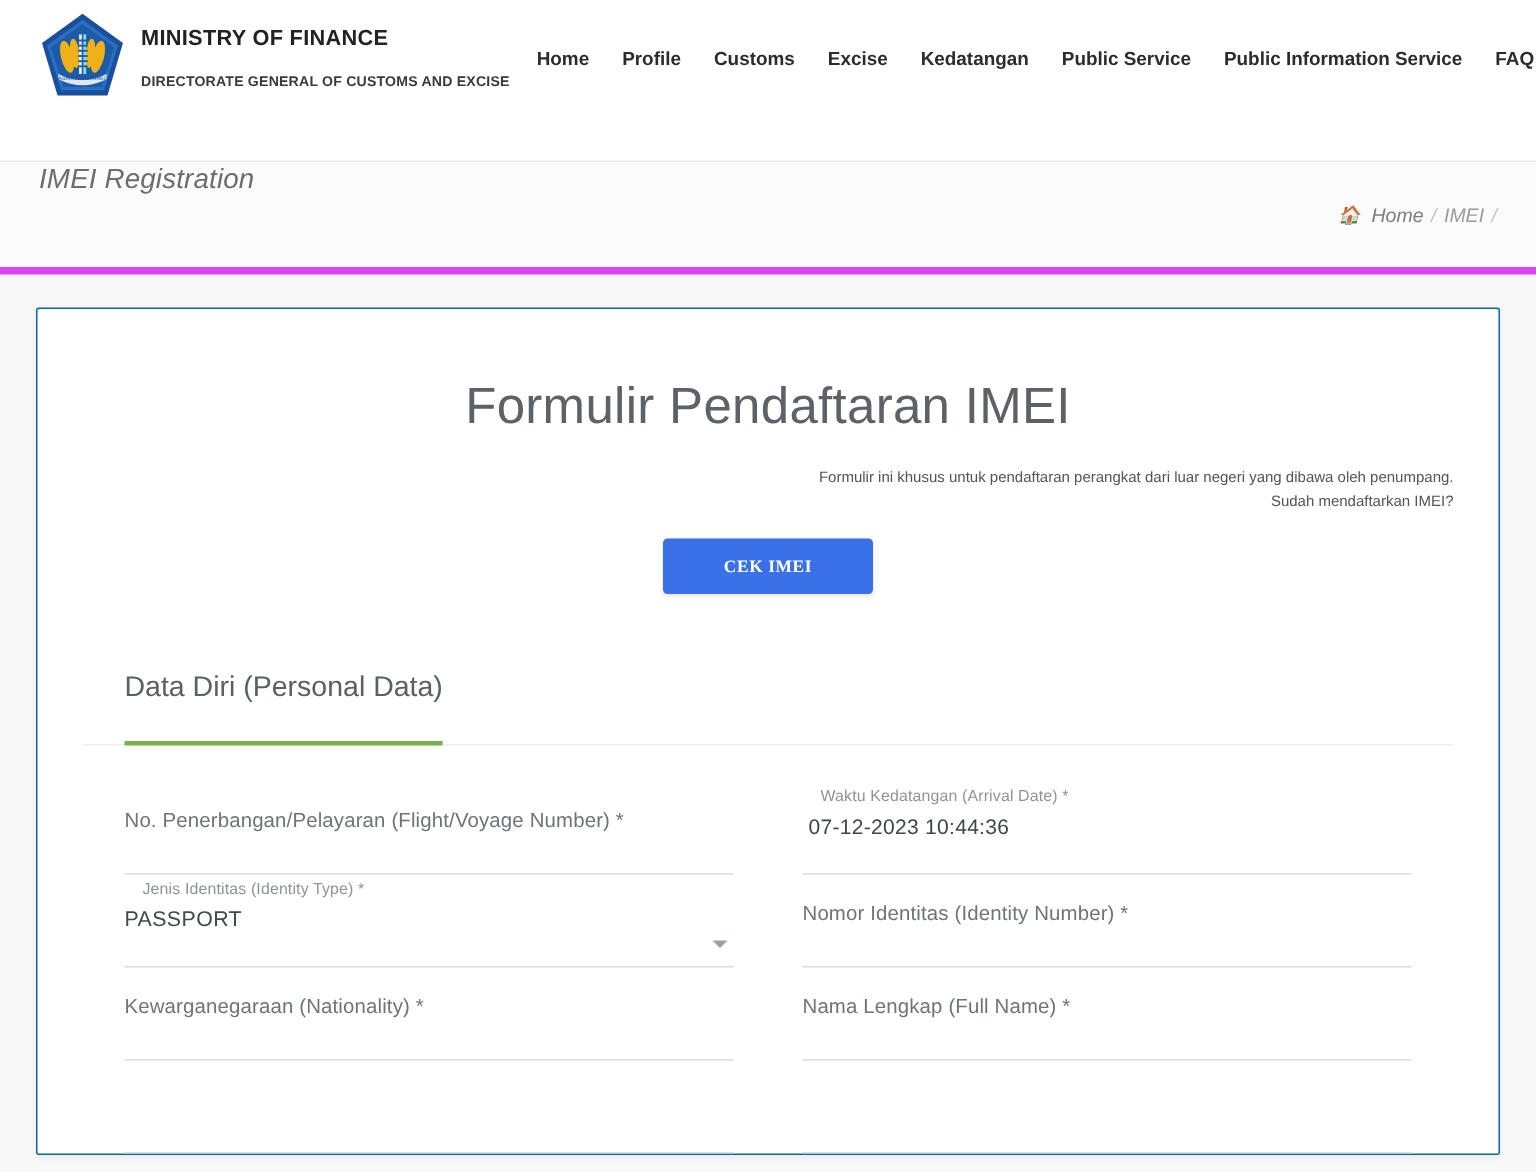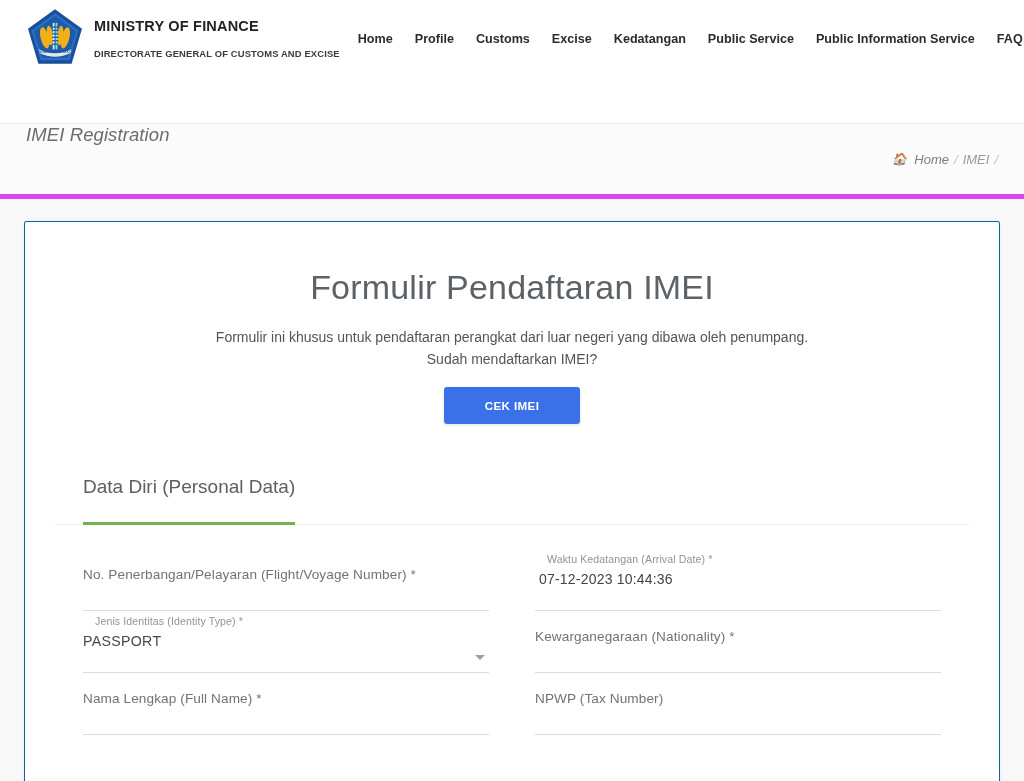--- a/index.html
+++ b/index.html
@@ -8,21 +8,21 @@
     height: 781px;
     overflow: hidden;
     background: #f8f8f8;
     font-family: "Liberation Sans", sans-serif;
     -webkit-font-smoothing: antialiased;
   }
 
   
   .site-header {
     position: relative;
-    height: 124px;
+    height: 108px;
     background: #ffffff;
     border-bottom: 1px solid #e9e9e9;
     display: flex;
     align-items: flex-start;
   }
   .header-inner {
     width: 100%;
     display: flex;
     align-items: center;
     padding: 0 14px 0 26px;
@@ -115,39 +115,40 @@
     min-height: 560px;
   }
   .form-title {
     text-align: center;
     font-size: 34px;
     font-weight: normal;
     color: #5c6268;
     letter-spacing: .2px;
   }
   .form-subtitle {
-    text-align: center;
-    font-size: 14px;
+    text-align: right;
+    font-size: 10px;
     color: #50555a;
     margin-top: 20px;
     line-height: 1.55;
   }
   .cek-wrap { text-align: center; margin-top: 17px; }
   .cek-btn {
     display: inline-block;
     background: #3b71e8;
     color: #ffffff;
     font-size: 11.6px;
     font-weight: bold;
     letter-spacing: .4px;
     padding: 12px 41px;
     border: none;
     border-radius: 3px;
     cursor: pointer;
     box-shadow: 0 1px 3px rgba(0,0,0,.12);
+    font-family: Liberation Serif, serif;
   }
 
   .section-head {
     margin-top: 52px;
     padding-left: 28px;
   }
   .section-title {
     display: inline-block;
     font-size: 19px;
     color: #5b6065;
@@ -316,33 +317,36 @@
         <div class="field-line"></div>
       </div>
 
       <div class="field">
         <div class="field-floatlabel">Jenis Identitas (Identity Type) *</div>
         <div class="field-value select-val">PASSPORT</div>
         <span class="select-caret"></span>
         <div class="field-line"></div>
       </div>
 
+      <div class="field">
+        <div class="field-placeholder">Nomor Identitas (Identity Number) *</div>
+        <div class="field-line"></div>
+      </div>
 
       <div class="field">
         <div class="field-placeholder">Kewarganegaraan (Nationality) *</div>
         <div class="field-line"></div>
       </div>
 
       <div class="field">
         <div class="field-placeholder">Nama Lengkap (Full Name) *</div>
         <div class="field-line"></div>
       </div>
 
       <div class="field">
-        <div class="field-placeholder">NPWP (Tax Number)</div>
         <div class="field-line"></div>
       </div>
 
       <div class="field">
         <div class="field-line"></div>
       </div>
 
     </div>
   </div>
 </div>

